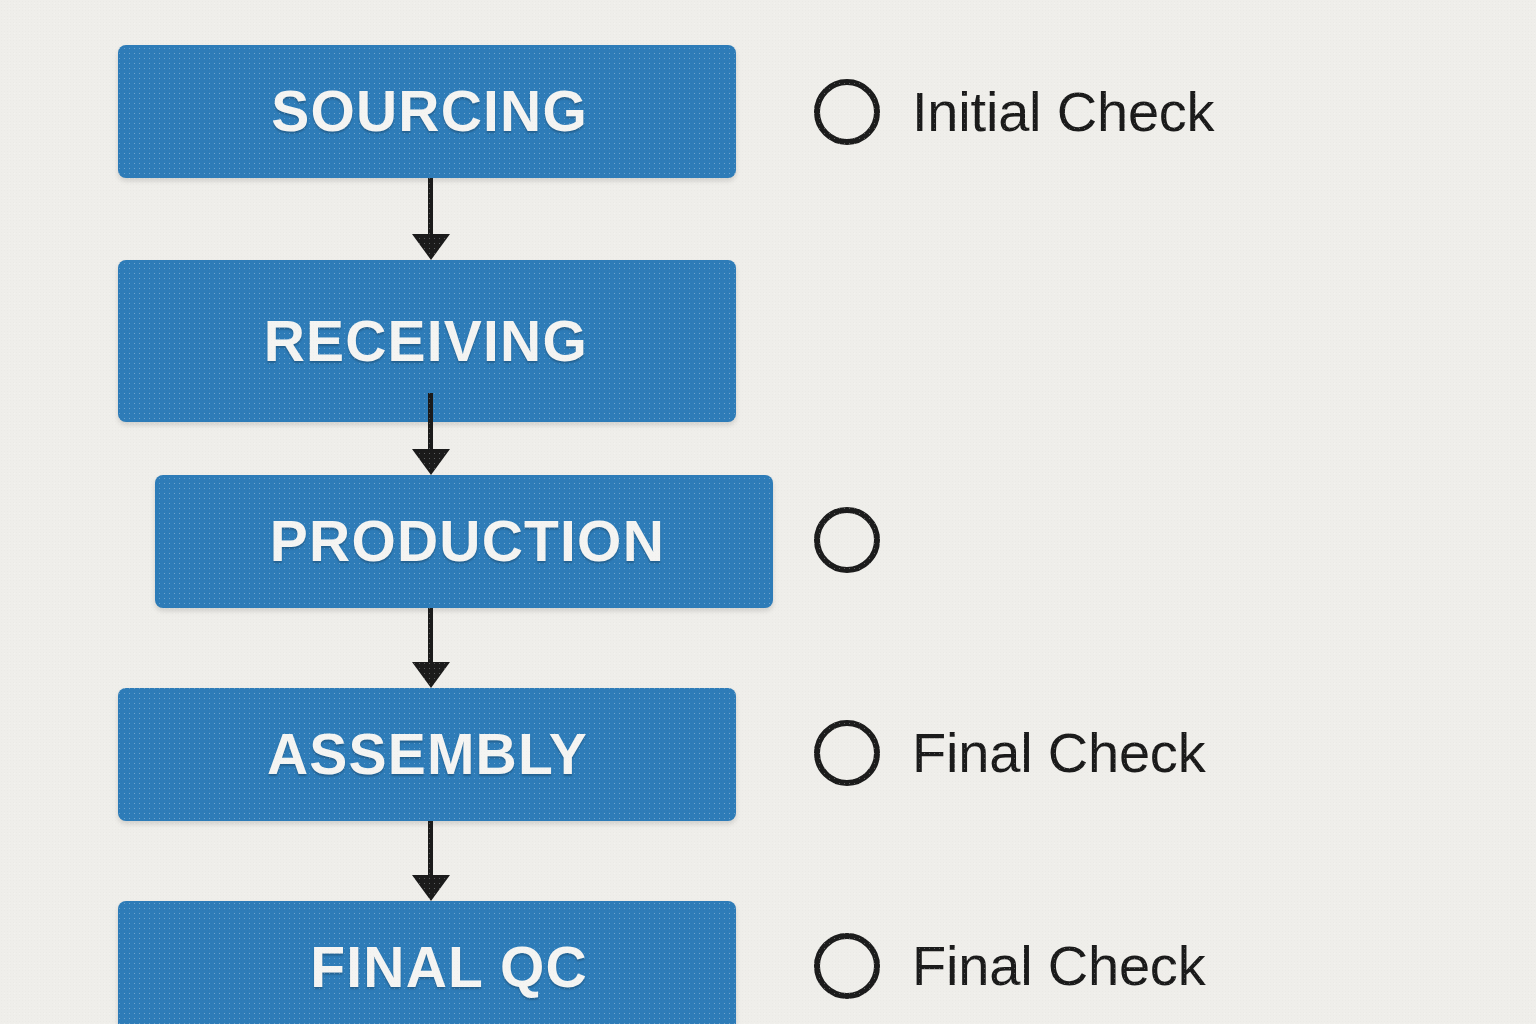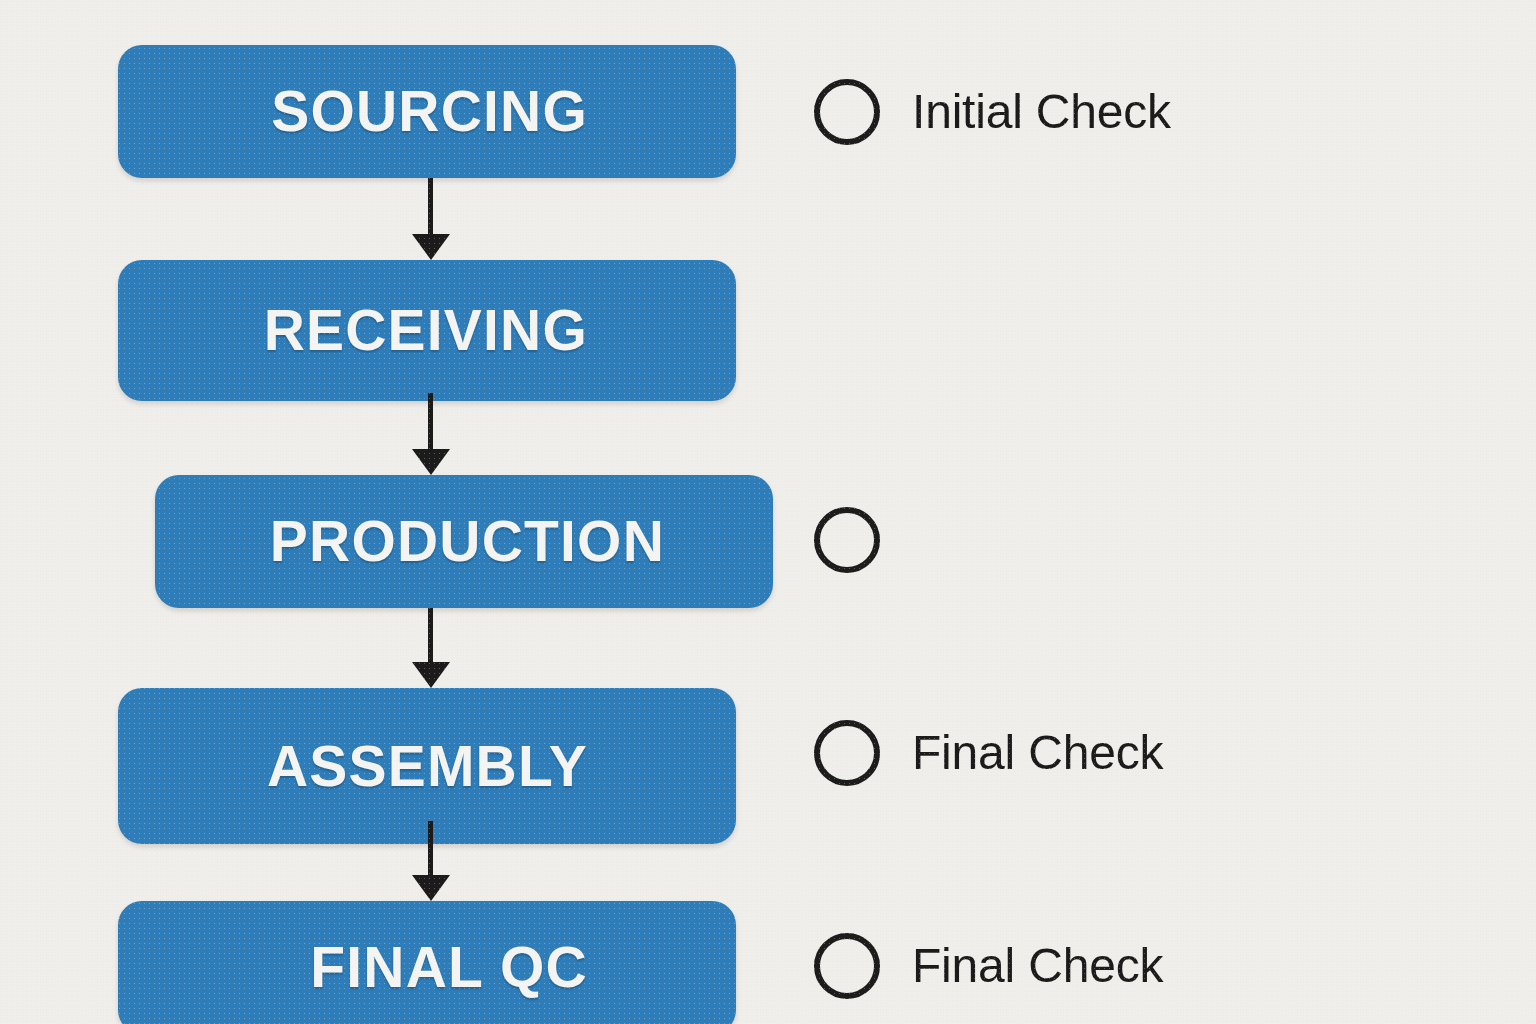--- a/index.html
+++ b/index.html
@@ -34,21 +34,21 @@
     position: absolute;
     inset: 0;
     z-index: 2;
   }
 
   .stage-box {
     position: absolute;
     left: 118px;
     width: 618px;
     background-color: #2e7cb8;
-    border-radius: 24px;
+    border-radius: 8px;
     box-shadow: 0 3px 5px rgba(0,0,0,0.13);
     box-sizing: border-box;
     display: flex;
     align-items: center;
     justify-content: flex-end;
     padding-right: 148px;
   }
 
   .stage-label {
     color: #f4f4f2;
@@ -97,21 +97,21 @@
   .check-circle {
     width: 66px;
     height: 66px;
     border: 6px solid #1c1c1c;
     border-radius: 50%;
     background: transparent;
     flex: 0 0 auto;
     box-sizing: border-box;
   }
   .check-text {
-    font-size: 48px;
+    font-size: 56px;
     font-weight: 400;
     color: #1b1b1b;
     line-height: 1;
     white-space: nowrap;
     letter-spacing: -0.2px;
   }
 </style>
 </head>
 <body>
 
@@ -134,29 +134,29 @@
 
   <div class="connector" style="top:821px; height:80px;">
     <div class="shaft" style="height:54px;"></div>
     <div class="head" style="top:54px;"></div>
   </div>
 
   <div class="stage-box" style="top:45px; height:133px;">
     <span class="stage-label">SOURCING</span>
   </div>
 
-  <div class="stage-box" style="top:260px; height:141px;">
+  <div class="stage-box" style="top:260px; height:162px;">
     <span class="stage-label">RECEIVING</span>
   </div>
 
   <div class="stage-box wide" style="top:475px; height:133px;margin-left:37px;">
     <span class="stage-label">PRODUCTION</span>
   </div>
 
-  <div class="stage-box" style="top:688px; height:156px;">
+  <div class="stage-box" style="top:688px; height:133px;">
     <span class="stage-label">ASSEMBLY</span>
   </div>
 
   <div class="stage-box" style="top:901px; height:133px;">
     <span class="stage-label">FINAL QC</span>
   </div>
 
   <div class="check-row" style="top:79px;">
     <div class="check-circle"></div>
     <div class="check-text">Initial Check</div>

